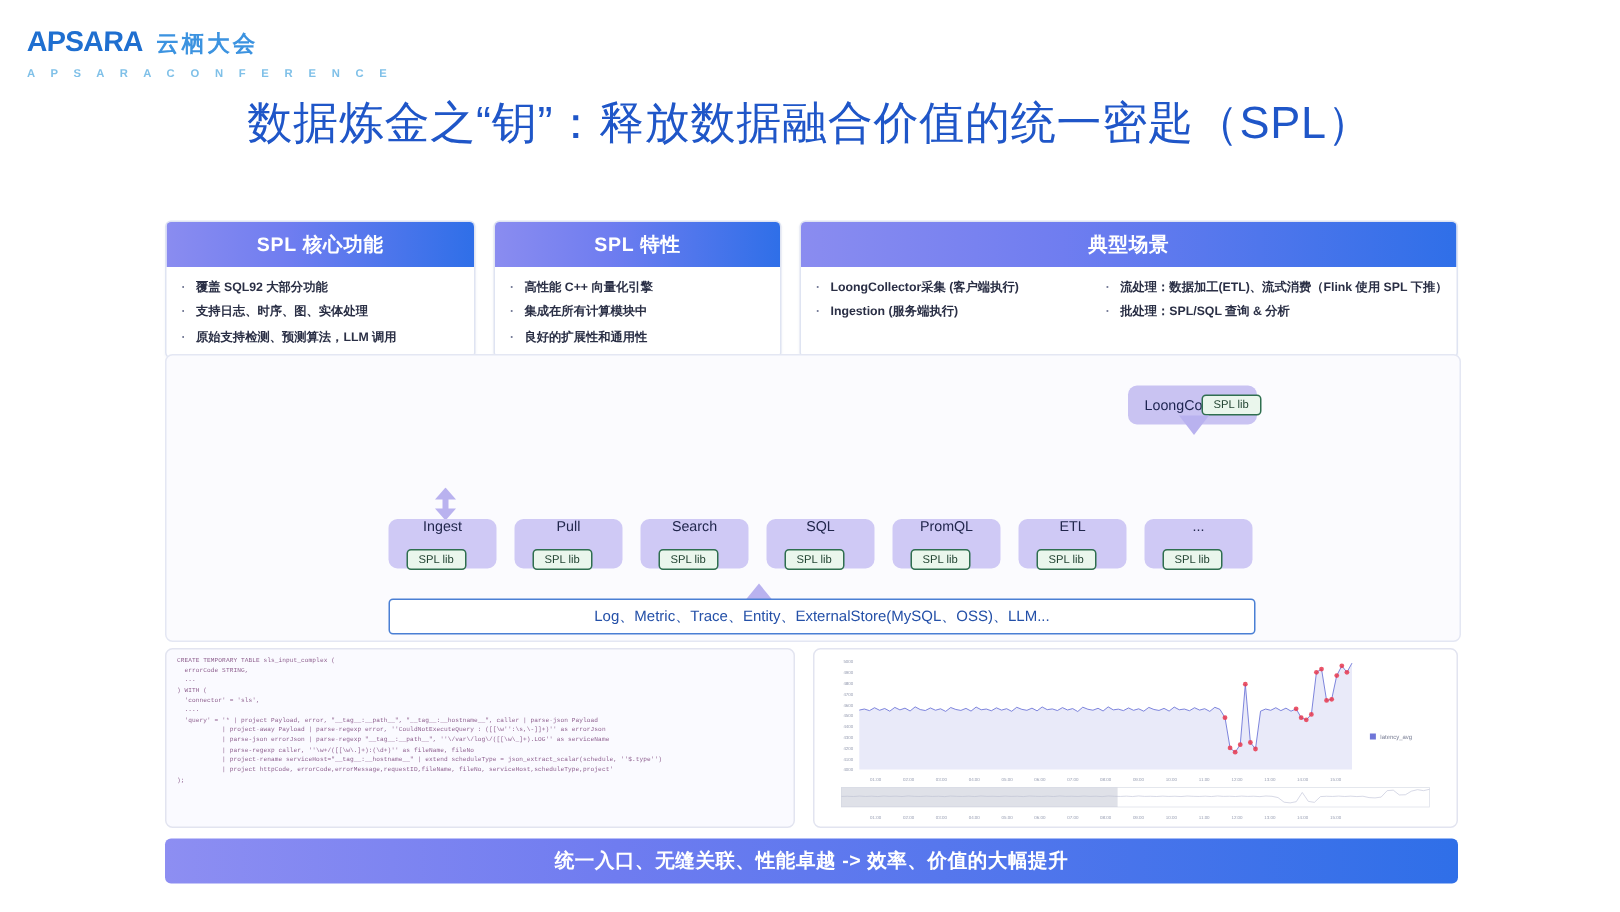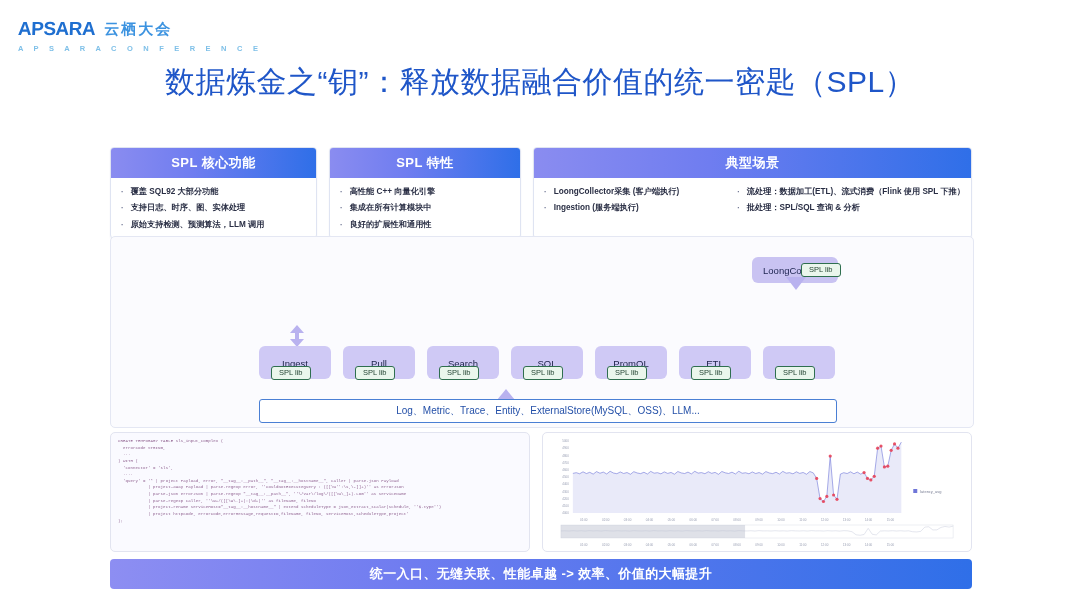--- a/index.html
+++ b/index.html
@@ -149,21 +149,21 @@
     display: flex;
     justify-content: space-between;
   }
   .svc {
     position: relative;
     width: 72px; height: 33px;
     background: #cfc9f5;
     border-radius: 6px;
     color: #21264c; font-size: 9.5px;
     display: flex; align-items: flex-start; justify-content: center;
-    padding-top: 12px;
+    padding-top: 0;
     box-sizing: border-box;
   }
   .svc .spl-lib {
     position: absolute;
     left: 12px; top: 20px;
   }
   .arrow-up-sql {
     position: absolute; left: 386px; top: 152px;
     width: 0; height: 0;
     border-left: 9px solid transparent;

